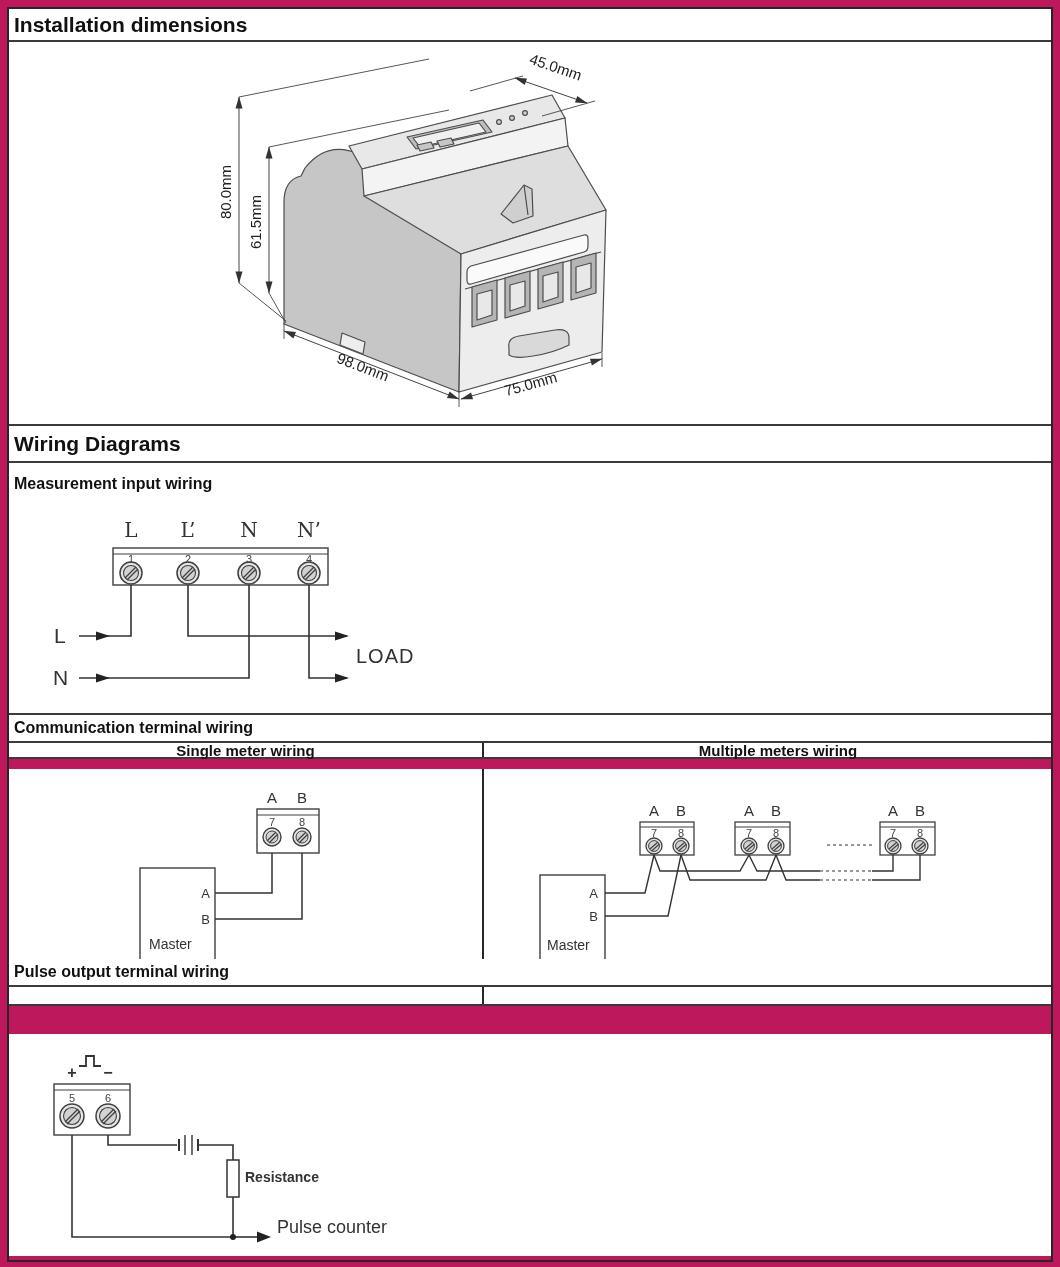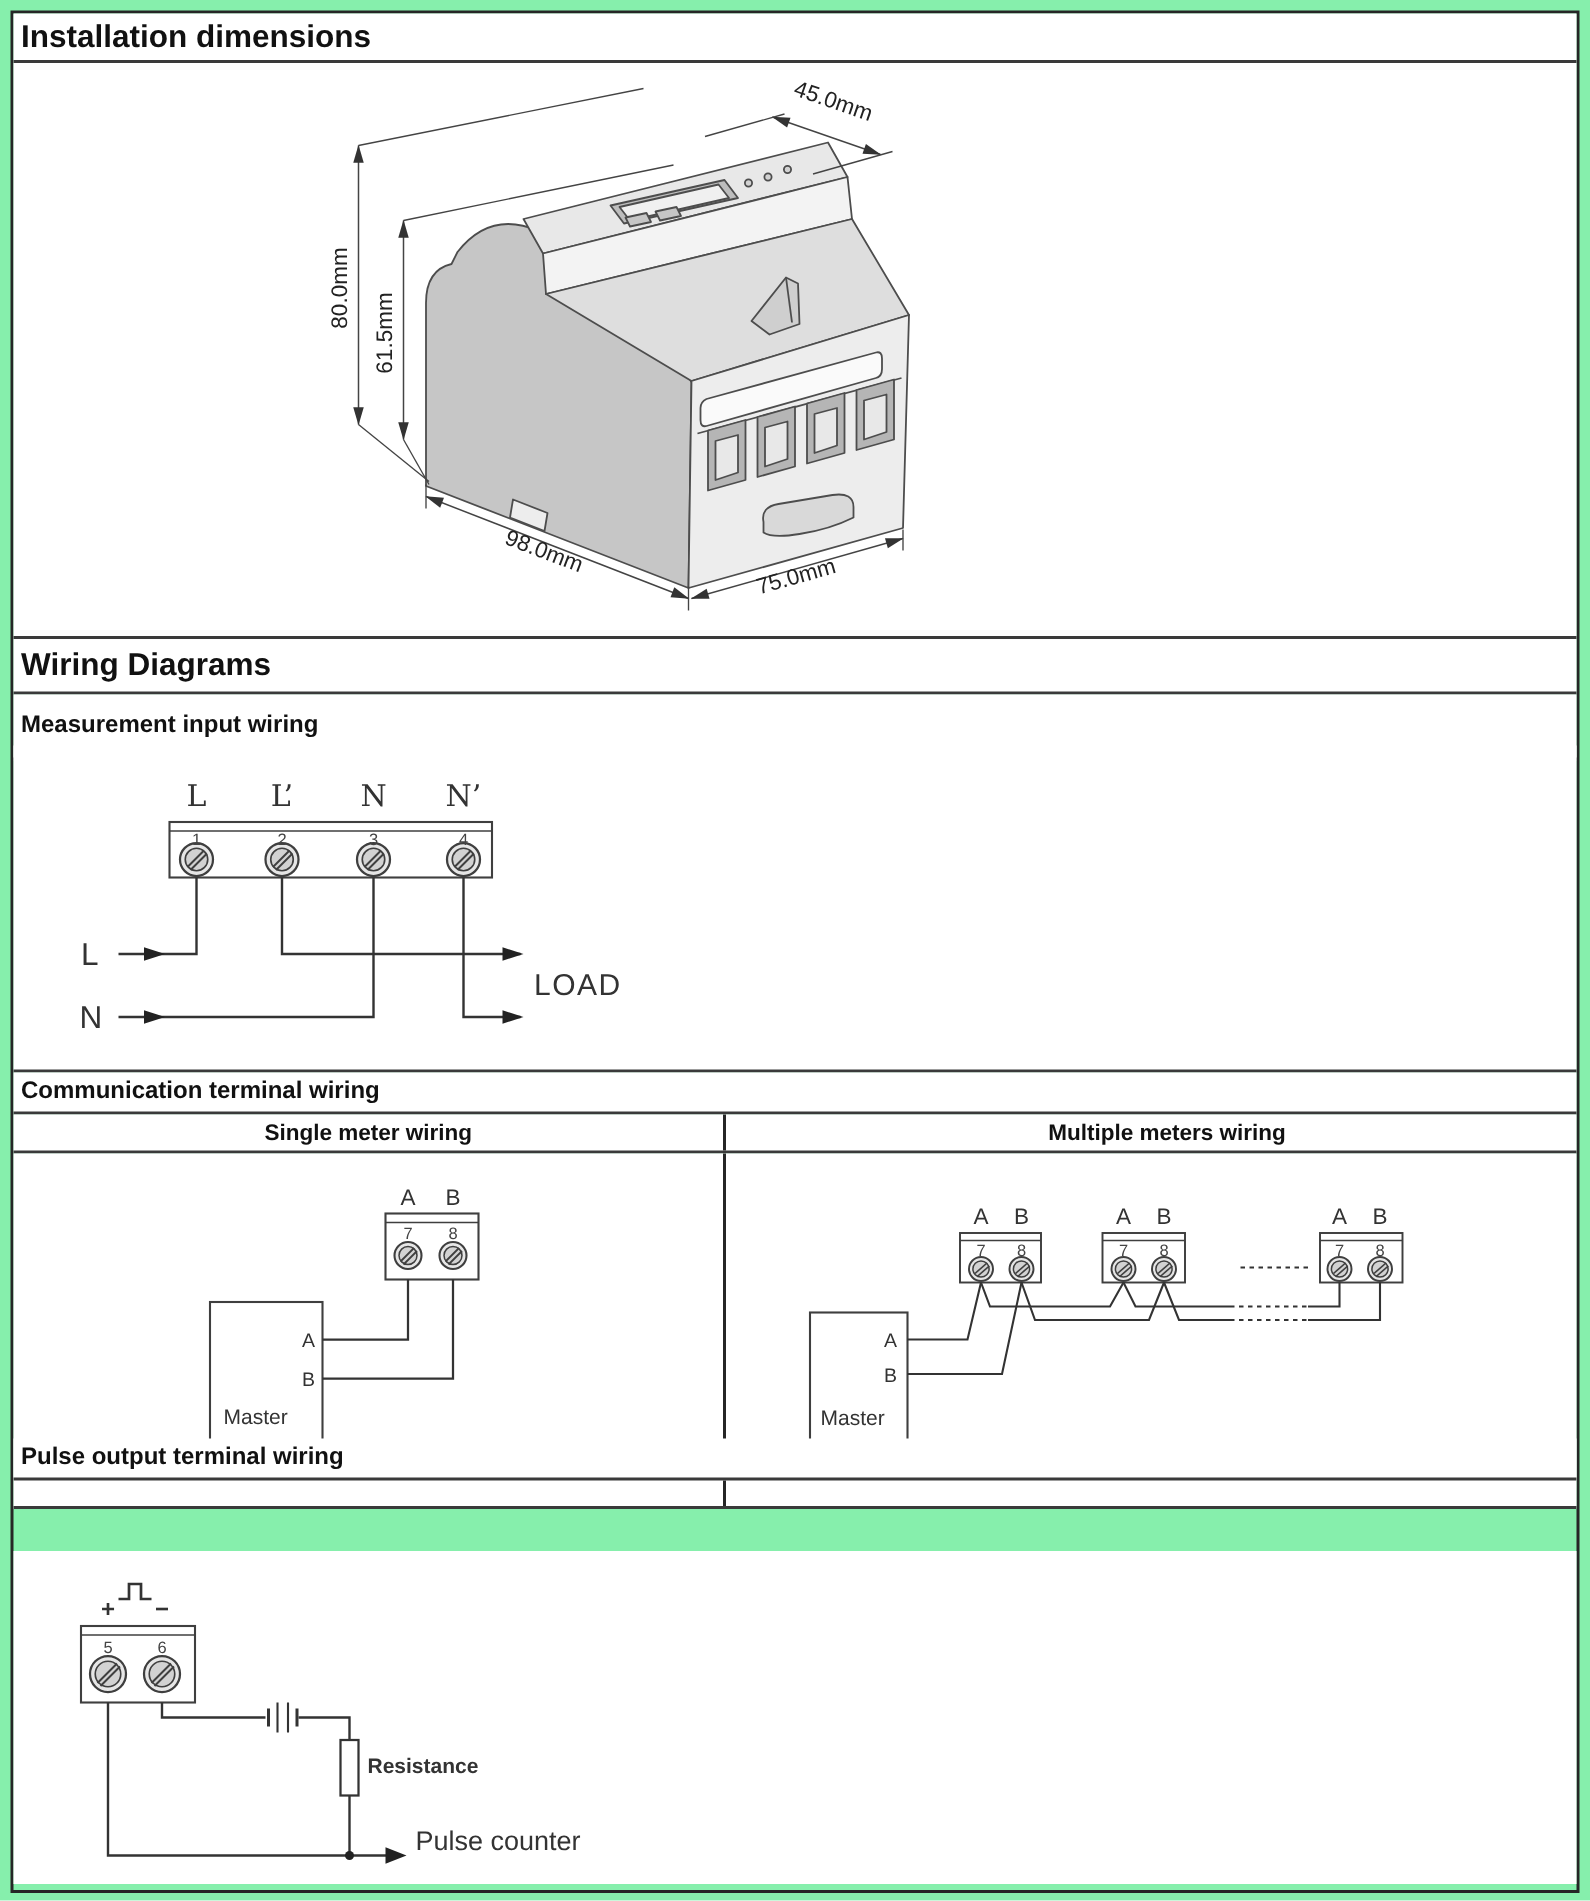--- a/index.html
+++ b/index.html
@@ -1,16 +1,16 @@
 <!DOCTYPE html>
 <html><head>
 <meta charset="utf-8">
 <style>
   html,body{margin:0;padding:0;background:#ffffff;}
-  #page{position:relative;width:1060px;height:1267px;background:#86efac;
+  #page{position:relative;width:1060px;height:1267px;background:#be185d;
         font-family:"Liberation Sans",sans-serif;color:#111;overflow:hidden;}
   .frame{position:absolute;left:7px;top:7px;width:1042px;height:1251px;
          border:2px solid #262626;box-sizing:content-box;}
   .row{position:absolute;left:0;width:100%;box-sizing:border-box;background:#fff;}
   .sepb{border-bottom:2px solid #3a3a3a;}
   .title-lg{font-size:21px;font-weight:bold;padding-left:5px;display:flex;align-items:center;}
   .title-sm{font-size:16px;font-weight:bold;padding-left:5px;display:flex;align-items:center;}
   .cols{display:flex;}
   .colhead{font-size:15px;font-weight:bold;display:flex;align-items:center;justify-content:center;box-sizing:border-box;}
   .cell{position:relative;box-sizing:border-box;height:100%;}
@@ -174,21 +174,21 @@
         <text x="45" y="146" font-size="21" fill="#2e2e2e">L</text>
         <text x="44" y="188" font-size="21" fill="#2e2e2e">N</text>
         <text x="347" y="166" font-size="20" letter-spacing="1" fill="#2e2e2e">LOAD</text>
       </svg>
     </div>
 
     <div class="row title-sm sepb" style="top:706px;height:28px;">
       <span>Communication terminal wiring</span>
     </div>
 
-    <div class="row cols sepb" style="top:734px;height:26px;">
+    <div class="row cols sepb" style="top:734px;height:16px;">
       <div class="colhead vdiv" style="width:475px;">
         <span>Single meter wiring</span>
       </div>
       <div class="colhead" style="flex:1;padding-left:21px;">
         <span>Multiple meters wiring</span>
       </div>
     </div>
 
     <div class="row cols sepb" style="top:760px;height:237px;">
       <div class="cell vdiv" style="width:475px;">

